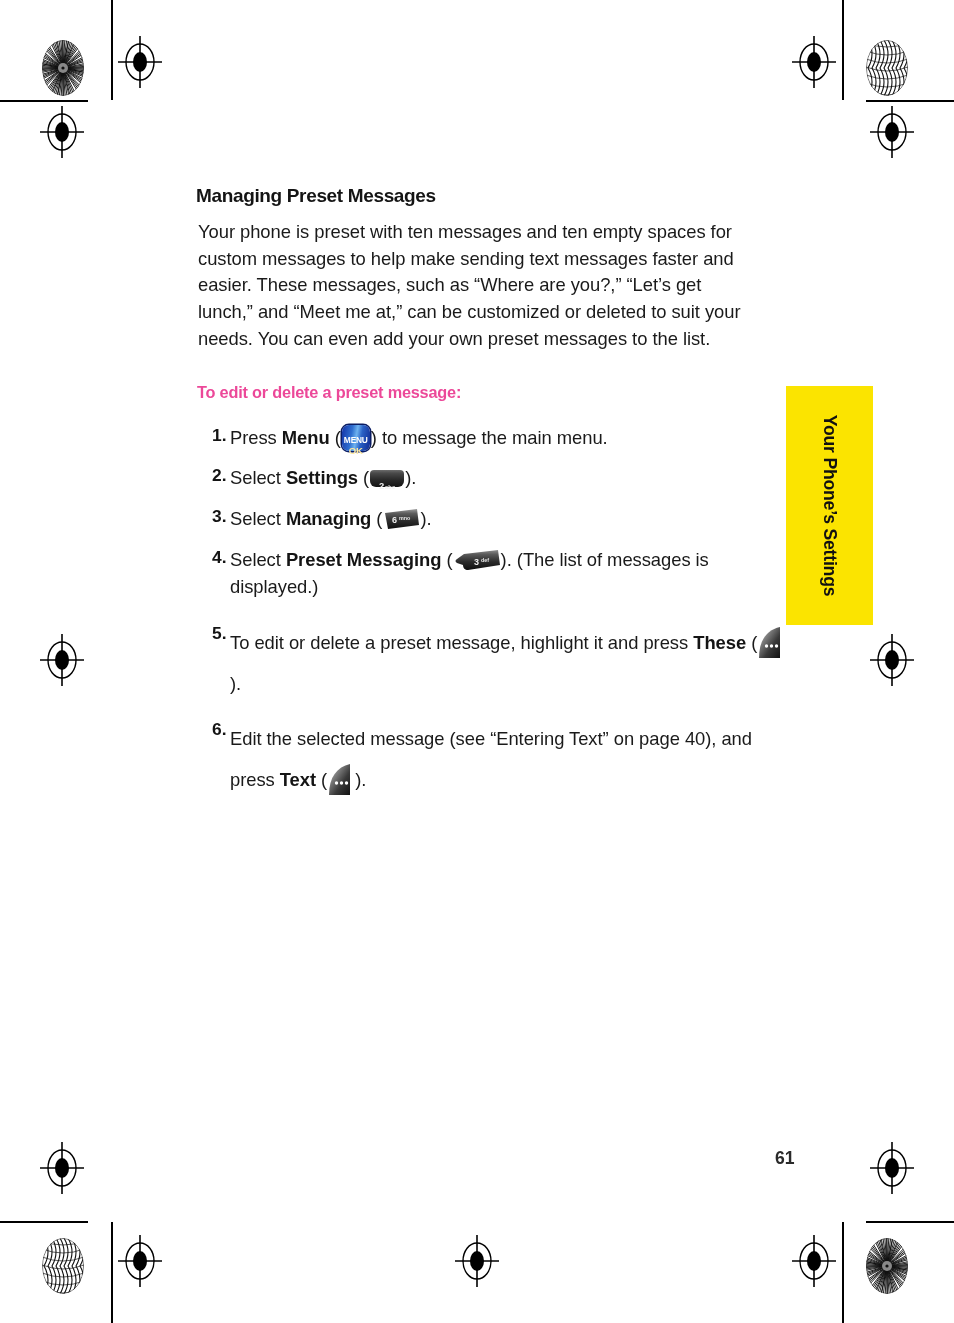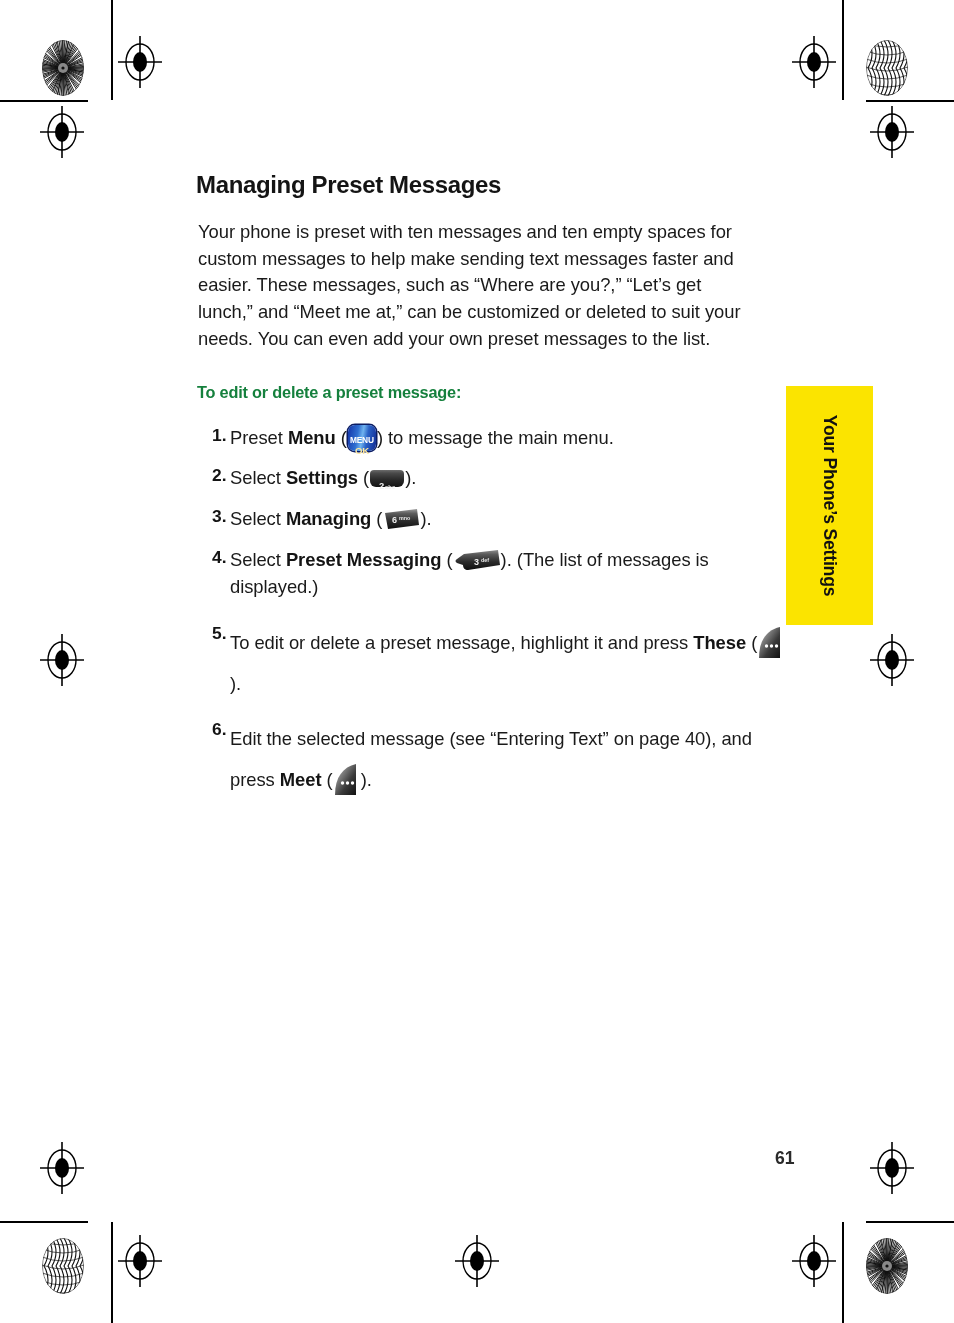--- a/index.html
+++ b/index.html
@@ -45,22 +45,22 @@
   .content {
     position: absolute;
     left: 0; top: 0;
     width: 954px;
     height: 1323px;
   }
 
   .h1 {
     position: absolute;
     left: 196px;
-    top: 171px;
-    font-size: 24px;
+    top: 185px;
+    font-size: 19px;
     font-weight: bold;
     letter-spacing: -0.35px;
     color: #141414;
   }
 
   .body-para {
     position: absolute;
     left: 198px;
     top: 208px;
     width: 545px;
@@ -71,21 +71,21 @@
     margin-top: 11px;
   }
 
   .subhead {
     position: absolute;
     left: 197px;
     top: 383px;
     font-size: 16.3px;
     font-weight: bold;
     letter-spacing: -0.2px;
-    color: #15803d;
+    color: #ec4899;
   }
 
   .steps {
     position: absolute;
     left: 196px;
     top: 424px;
     width: 590px;
   }
   .step {
     position: relative;
@@ -493,21 +493,21 @@
     <div class="h1">Managing Preset Messages</div>
 
     <div class="body-para">Your phone is preset with ten messages and ten empty spaces for custom messages to help make sending text messages faster and easier. These messages, such as “Where are you?,” “Let’s get lunch,” and “Meet me at,” can be customized or deleted to suit your needs. You can even add your own preset messages to the list.</div>
 
     <div class="subhead">To edit or delete a preset message:</div>
 
     <div class="steps">
 
       <div class="step" style="margin-bottom:13px;">
         <div class="step-num">1.</div>
-        <div class="step-body"><span>Preset </span><b>Menu</b><span> (</span><span class="keyico key-menu"><span class="l1">MENU</span><span class="l2">OK</span></span><span>) to message the main menu.</span></div>
+        <div class="step-body"><span>Press </span><b>Menu</b><span> (</span><span class="keyico key-menu"><span class="l1">MENU</span><span class="l2">OK</span></span><span>) to message the main menu.</span></div>
       </div>
 
       <div class="step" style="margin-bottom:14px;">
         <div class="step-num">2.</div>
         <div class="step-body"><span>Select </span><b>Settings</b><span> (</span><span class="keyico key-num"><span class="n"><span>2</span> <small>abc</small></span></span><span>).</span></div>
       </div>
 
       <div class="step" style="margin-bottom:14px;">
         <div class="step-num">3.</div>
         <div class="step-body"><span>Select </span><b>Managing</b><span> (</span><span class="keyico key-slant"><svg width="36" height="20" viewBox="0 0 36 20">
@@ -555,21 +555,21 @@
                 </defs>
           <path d="M21 0 C8 3 0 13 0 31 L21 31 Z" fill="url(#gw1)"></path>
           <circle cx="7.5" cy="19" r="1.7" fill="#fff"></circle>
           <circle cx="12.5" cy="19" r="1.7" fill="#fff"></circle>
           <circle cx="17.5" cy="19" r="1.7" fill="#fff"></circle>
         </svg></span><span>).</span></div>
       </div>
 
       <div class="step step-tall">
         <div class="step-num" style="padding-top:7px;">6.</div>
-        <div class="step-body" style="padding-top:6px;"><span>Edit the selected message (see “Entering Text” on page 40), and press </span><b>Meet</b><span> (</span><span class="keyico key-wedge"><svg width="24" height="32" viewBox="0 0 24 32">
+        <div class="step-body" style="padding-top:6px;"><span>Edit the selected message (see “Entering Text” on page 40), and press </span><b>Text</b><span> (</span><span class="keyico key-wedge"><svg width="24" height="32" viewBox="0 0 24 32">
           <defs>
                   <linearGradient id="gw2" x1="0" y1="0" x2="1" y2="1">
             <stop offset="0%" stop-color="#c9c9c9"></stop>
                     <stop offset="28%" stop-color="#8a8a8a"></stop>
             <stop offset="62%" stop-color="#3a3a3a"></stop>
                     <stop offset="100%" stop-color="#111"></stop>
           </linearGradient>
                 </defs>
           <path d="M21 0 C8 3 0 13 0 31 L21 31 Z" fill="url(#gw2)"></path>
           <circle cx="7.5" cy="19" r="1.7" fill="#fff"></circle>

